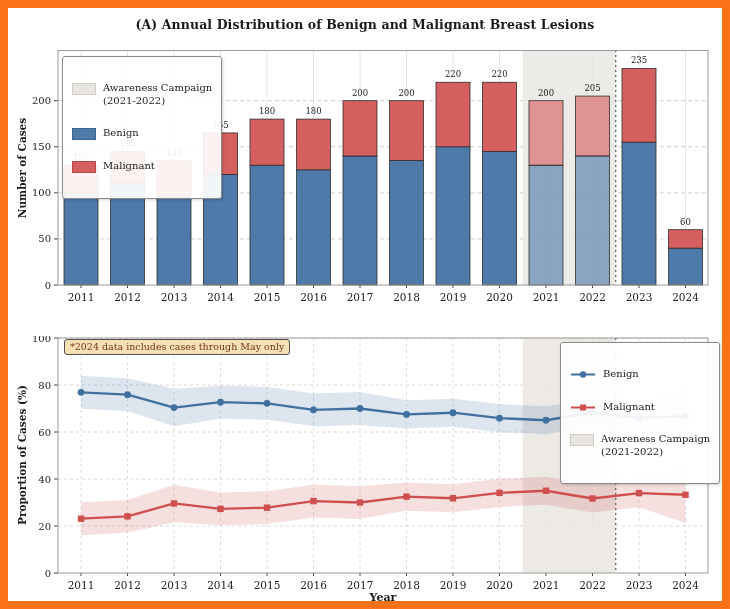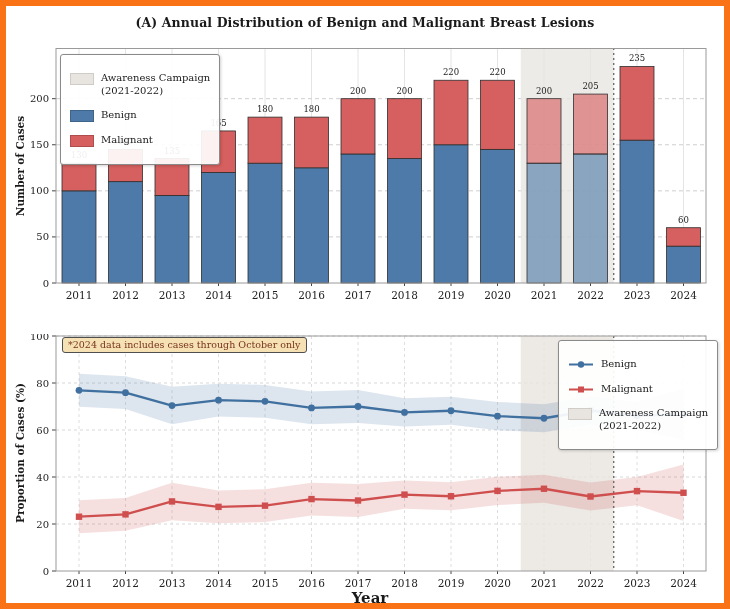--- a/index.html
+++ b/index.html
@@ -1,39 +1,39 @@
 <!DOCTYPE html>
 <html><head>
 <meta charset="utf-8">
 <style>
   html,body{margin:0;padding:0;background:#ffffff;}
   .figure{
     position:relative;width:730px;height:609px;box-sizing:border-box;
-    background:#ffffff;border:6px solid #f97316;overflow:hidden;
+    background:#ffffff;border:8px solid #f97316;overflow:hidden;
     font-family:"DejaVu Serif",serif;color:#1a1a1a;padding-left:10px;
   }
   .panel-title{position:absolute;left:0;width:100%;text-align:center;
     font-weight:bold;font-size:12.5px;letter-spacing:.1px;}
   #titleA{top:9px;}
   #titleB{top:301px;}
   .ylabel{position:absolute;font-weight:bold;font-size:10.5px;white-space:nowrap;
     transform:translate(-50%,-50%) rotate(-90deg);}
   #ylabelA{left:14px;top:160px;}
   #ylabelB{left:14px;top:447px;}
-  #xlabelB{position:absolute;left:19px;width:690px;top:583px;text-align:center;
-    font-weight:bold;font-size:15px;}
+  #xlabelB{position:absolute;left:30px;width:690px;top:583px;text-align:center;
+    font-weight:bold;font-size:11px;}
   .chart-svg{position:absolute;}
   #chartA{left:18px;top:42px;}
   #chartB{left:18px;top:328px;}
   .legend{position:absolute;background:rgba(255,255,255,.92);border:1px solid #8a8a8a;
     border-radius:3px;box-shadow:1px 1px 3px rgba(0,0,0,.18);padding:5px 9px;
     font-size:10px;line-height:1.25;}
   #legendA{left:54px;top:48px;}
   #legendB{left:552px;top:334px;}
-  .legend-row{display:flex;align-items:flex-start;gap:7px;margin:12px 0;}
+  .legend-row{display:flex;align-items:flex-start;gap:7px;margin:20px 0;}
   .swatch{width:22px;height:10px;flex:0 0 auto;margin-top:1px;border:1px solid rgba(0,0,0,.18);}
   .swatch.gray{background:#e8e5e0;border-color:rgba(0,0,0,.10);}
   .swatch.blue{background:#4d7aa8;}
   .swatch.red{background:#d65f5f;}
   .line-swatch{flex:0 0 auto;margin-top:1px;}
   .line-swatch svg{display:block;}
   .two-line div{white-space:nowrap;}
   #annotation{position:absolute;left:56px;top:331px;background:#f5e1b3;
     border:1px solid #4f4f4f;border-radius:3px;padding:1px 5px 2px 5px;
     font-size:9.5px;color:#78341d;white-space:nowrap;}
@@ -291,21 +291,21 @@
       <text x="520" y="253" text-anchor="middle" font-size="10.5" fill="#222">2021</text>
       <line x1="566.5" y1="237" x2="566.5" y2="240" stroke="#444" stroke-width="1"></line>
       <text x="566.5" y="253" text-anchor="middle" font-size="10.5" fill="#222">2022</text>
       <line x1="613" y1="237" x2="613" y2="240" stroke="#444" stroke-width="1"></line>
       <text x="613" y="253" text-anchor="middle" font-size="10.5" fill="#222">2023</text>
       <line x1="659.5" y1="237" x2="659.5" y2="240" stroke="#444" stroke-width="1"></line>
       <text x="659.5" y="253" text-anchor="middle" font-size="10.5" fill="#222">2024</text>
       <rect x="32" y="2" width="650" height="235" fill="none" stroke="#9a9a9a" stroke-width="1"></rect>
     </svg>
 
-  <div id="annotation">*2024 data includes cases through October only</div>
+  <div id="annotation">*2024 data includes cases through May only</div>
 
   <div id="legendB" class="legend">
     <div class="legend-row">
       <span class="line-swatch">
         <svg width="26" height="11">
             <line x1="1" y1="5.5" x2="25" y2="5.5" stroke="#40709f" stroke-width="2"></line>
             <circle cx="13" cy="5.5" r="3.2" fill="#40709f"></circle>
           </svg>
       </span>
       <span>Benign</span>

